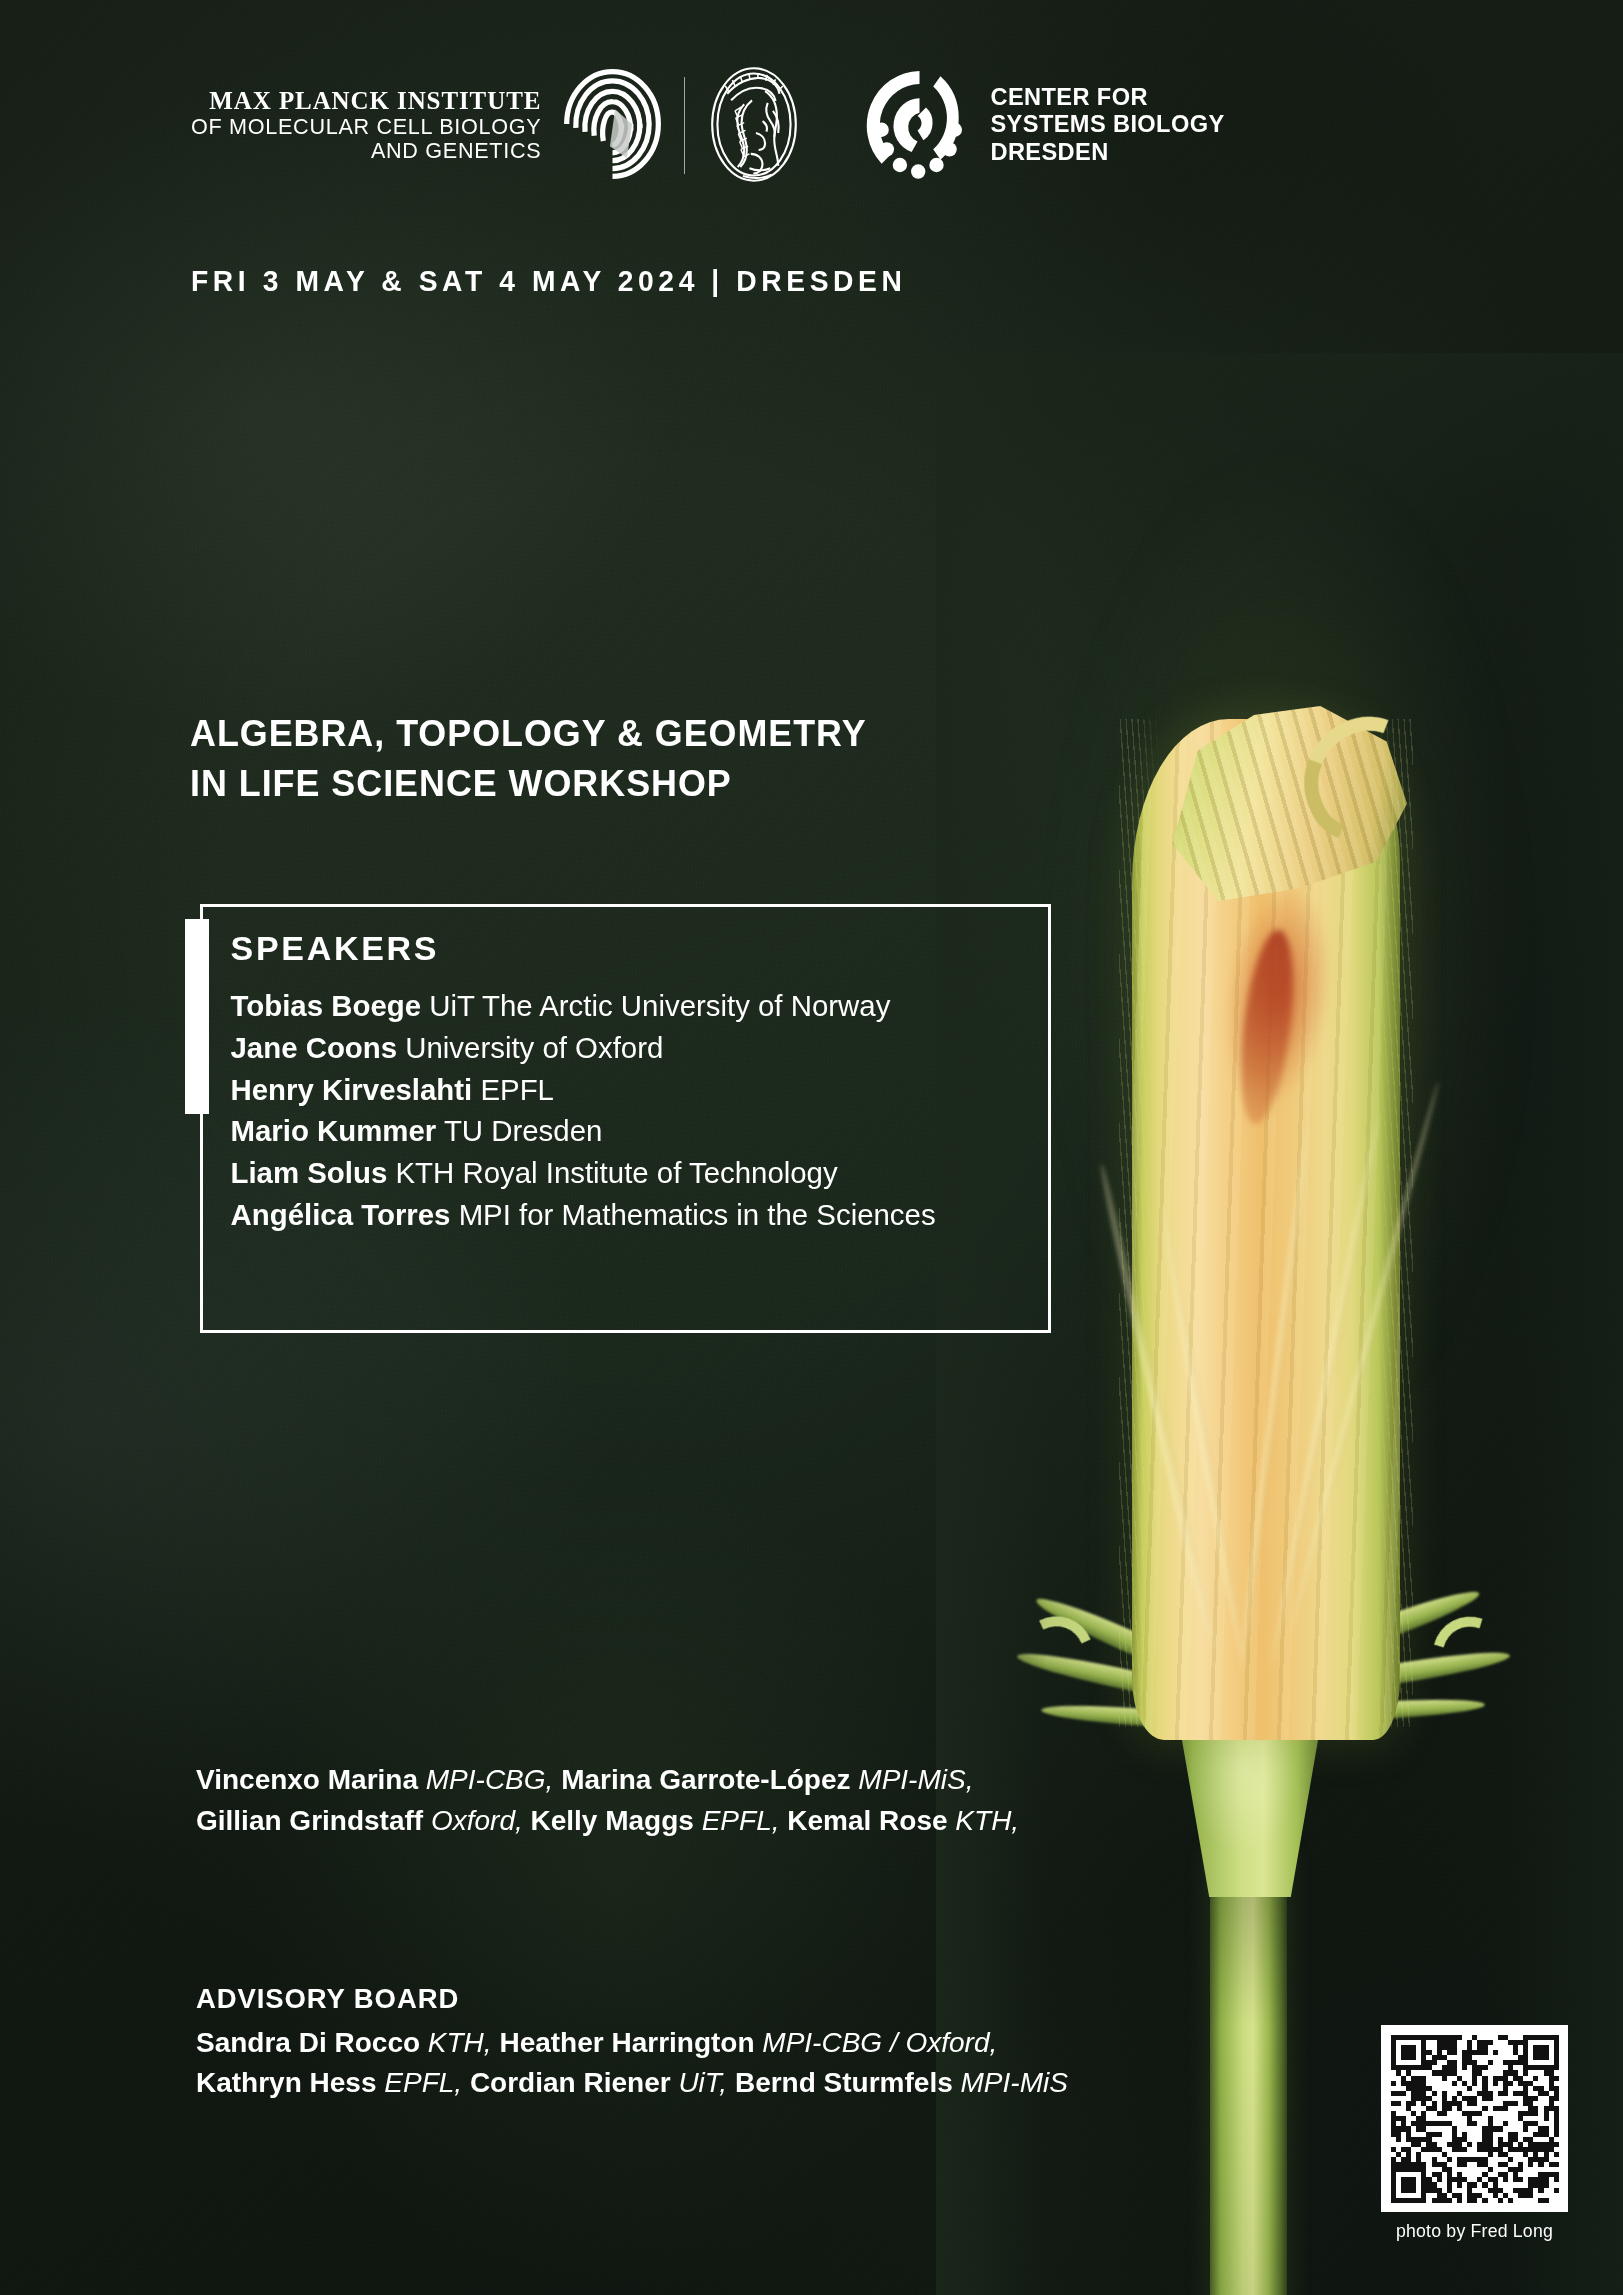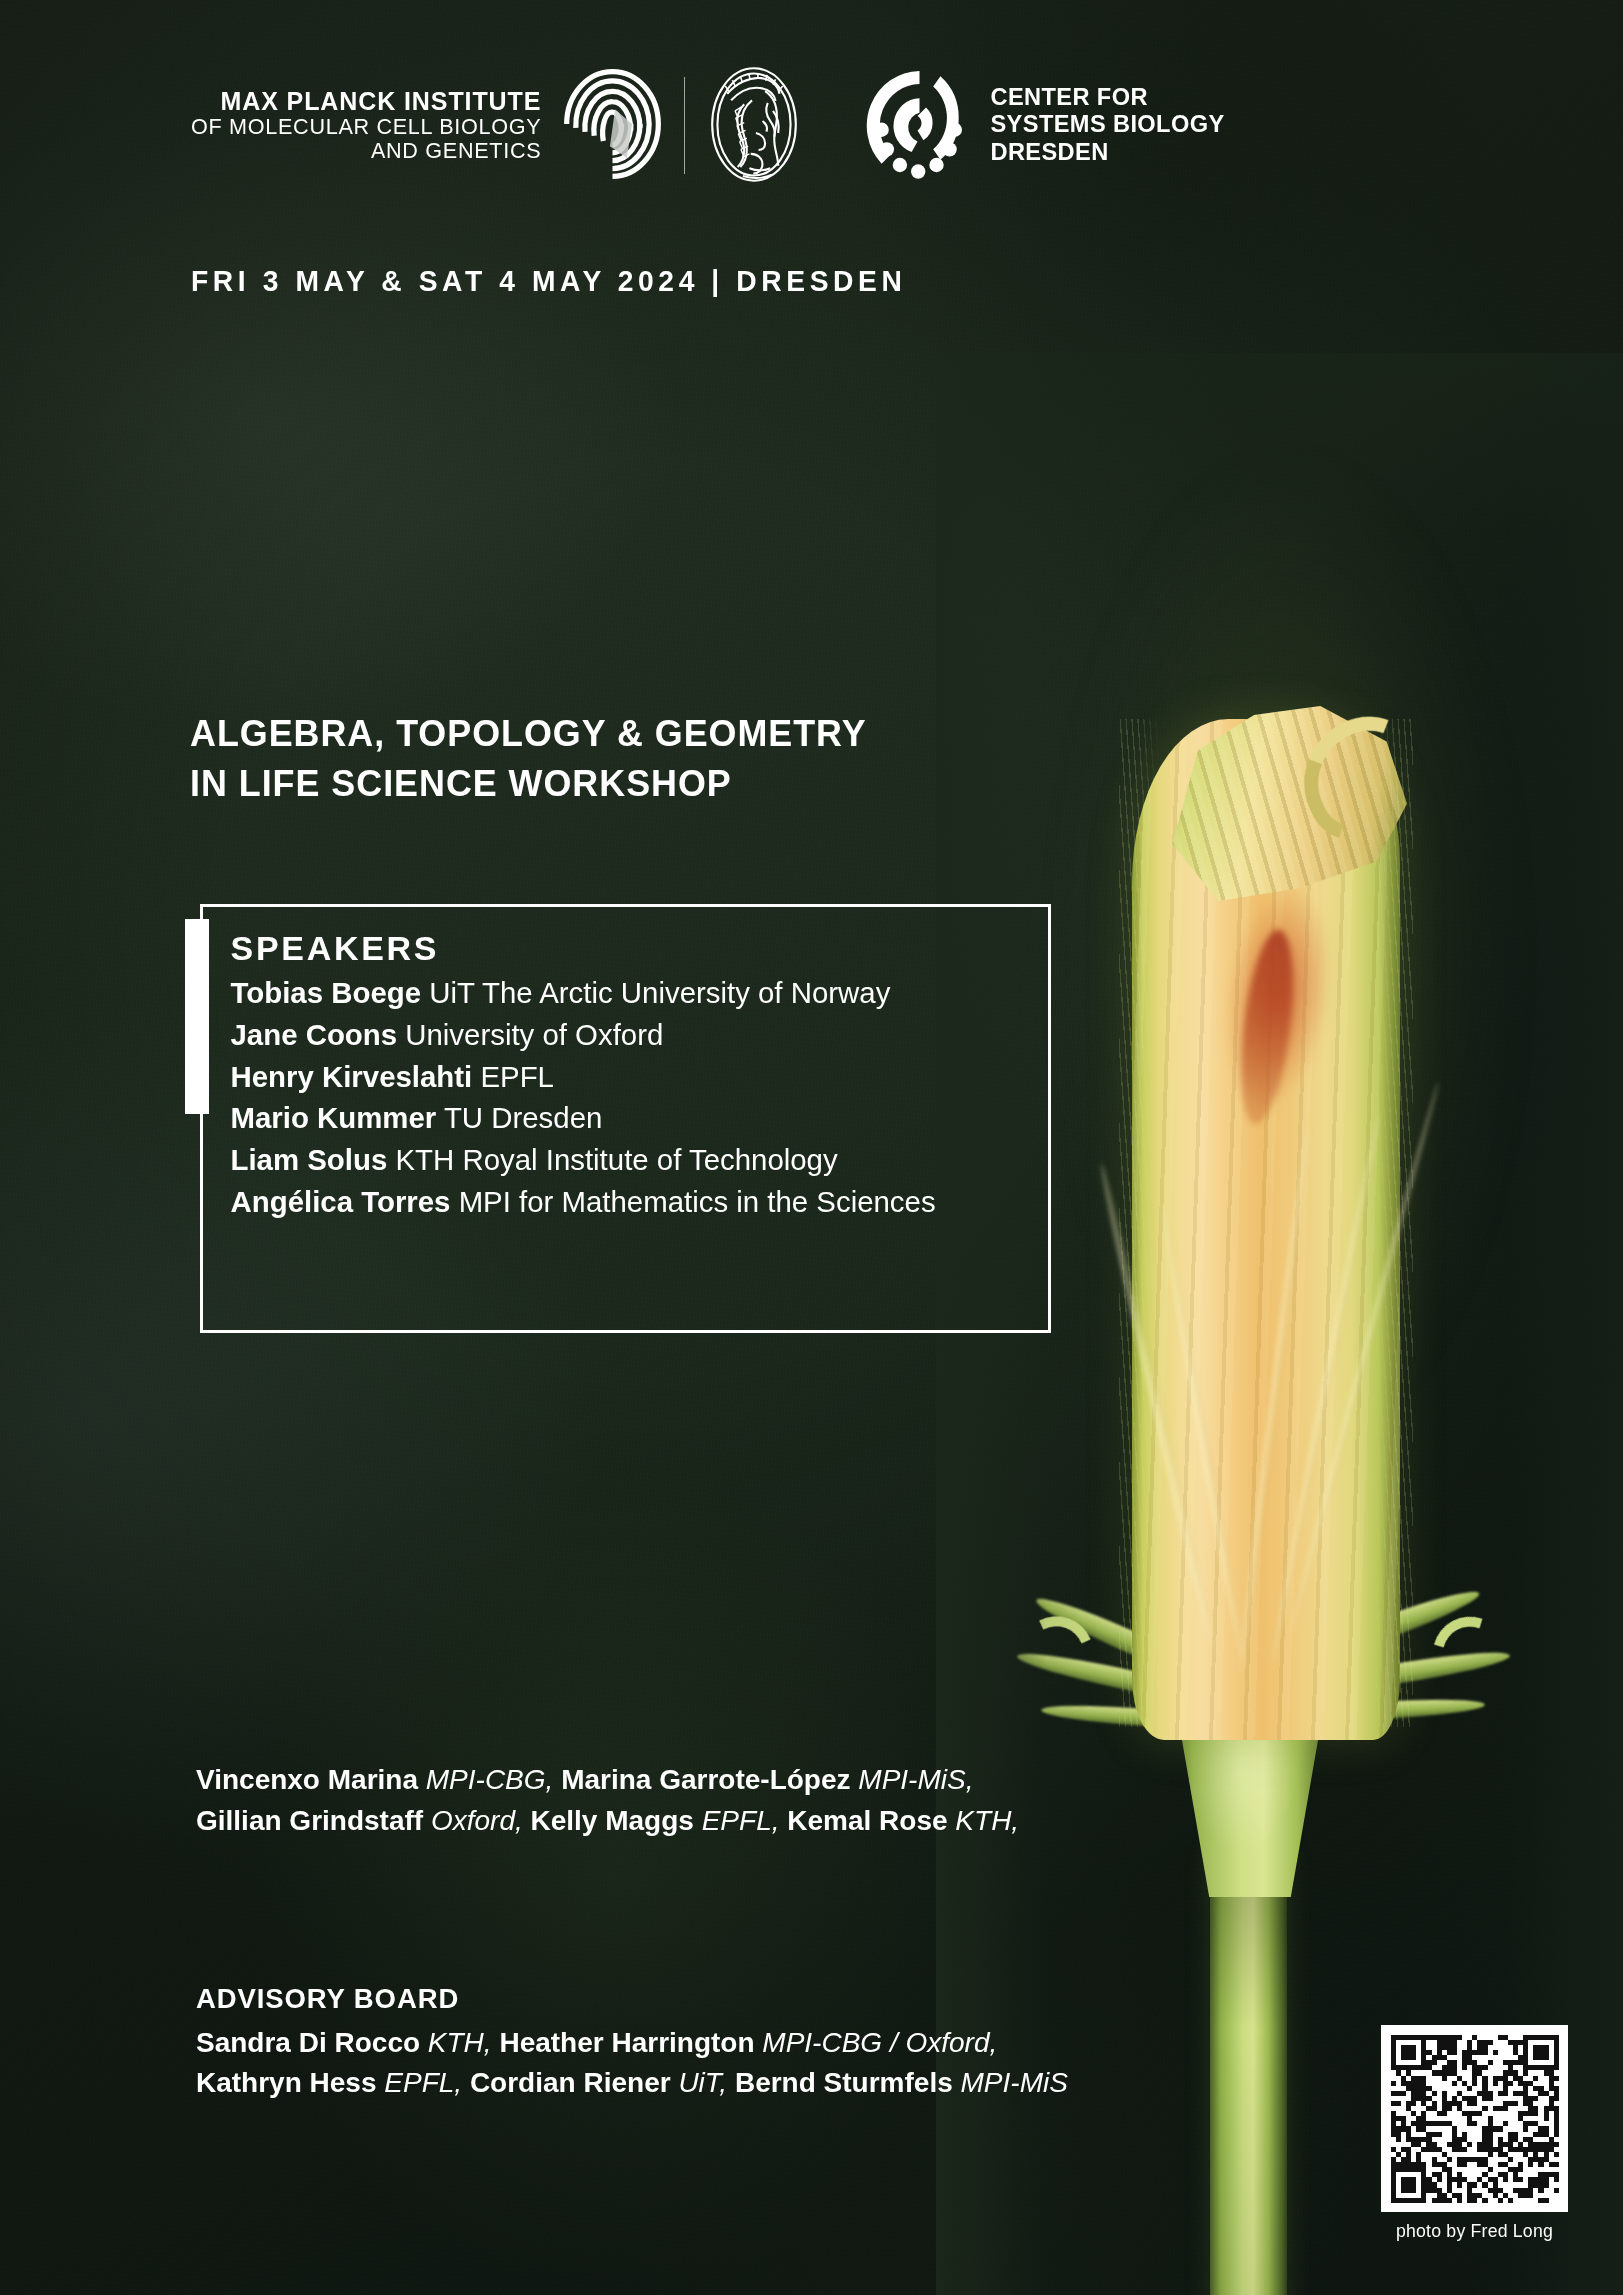--- a/index.html
+++ b/index.html
@@ -208,21 +208,21 @@
   
   #logo-row{
     position:absolute; left:191px; top:63px;
     display:flex; align-items:center; gap:0;
     height:124px;
   }
   .mpi-words{
     display:flex; flex-direction:column; align-items:flex-end;
     color:#fff; line-height:1.12;
   }
-  .mpi-l1{ font-size:25px; font-weight:700; letter-spacing:0.9px; }
+  .mpi-l1{ font-size:25px; font-weight:700; letter-spacing:0.9px;font-family:Liberation Serif, serif; }
   .mpi-l2{ font-size:21.6px; font-weight:400; letter-spacing:0.7px; }
   .mpi-l3{ font-size:21.6px; font-weight:400; letter-spacing:0.7px; }
 
   .fingerprint{ margin-left:18.3px; }
   .divider-v{
     width:1.3px; height:97px; background:rgba(255,255,255,.6);
     margin:0 19.6px;
   }
   .minerva{ }
   .csbd-mark{ margin-left:60px; }
@@ -288,21 +288,21 @@
     position:absolute; left:200px; top:904px;
     width:851px; height:429px;
     border:3.3px solid #fff;
   }
   #speakers-inner{
     padding:22px 0 0 27.5px;
     color:#fff;
   }
   #speakers-heading{
     font-size:34px; font-weight:600; letter-spacing:2.7px;
-    margin-bottom:4px;
+    margin-bottom:17px;
   }
   .sp-row{
     font-size:29.4px; line-height:1.42;
     white-space:nowrap;
   }
   .sp-name{ font-weight:700; }
   .sp-aff{ font-weight:400; }
 
   
   #org-block{

